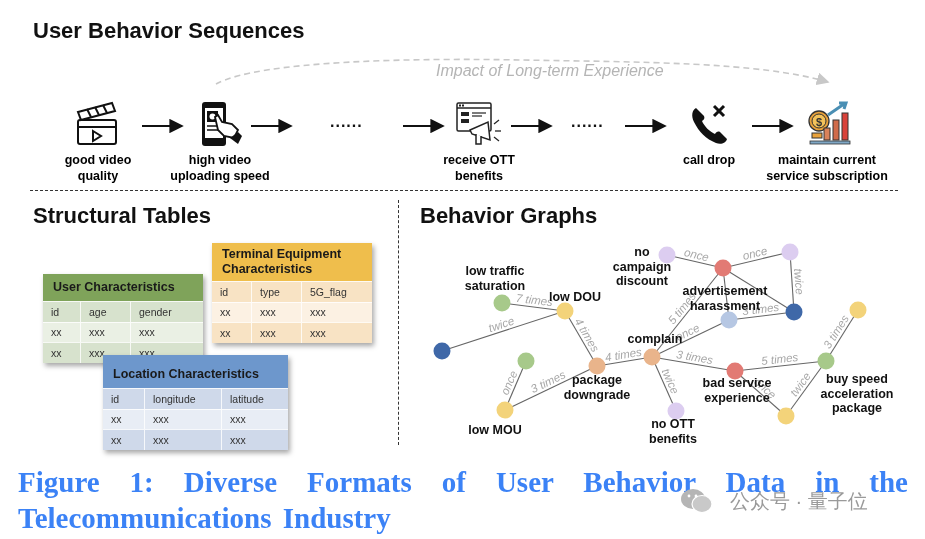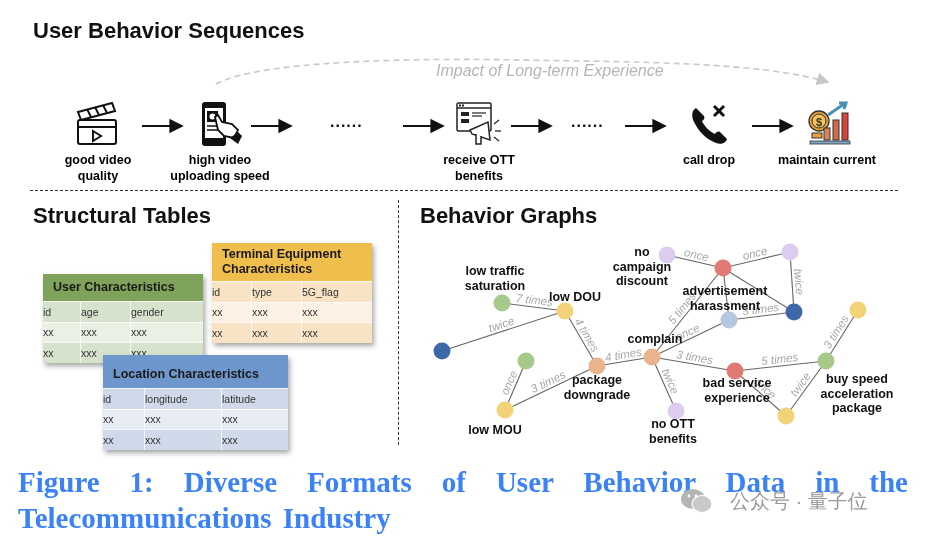--- a/index.html
+++ b/index.html
@@ -7,21 +7,21 @@
   .abs { position: absolute; }
   .section-title { font-family: "Liberation Sans", sans-serif; font-weight: bold; font-size: 22px; color: #111; }
   .step-label { font-weight: bold; font-size: 12.5px; text-align: center; line-height: 16px; color: #000000; }
   .impact { font-style: italic; font-size: 16px; color: #b5b5b5; }
   .dots { font-weight: bold; font-size: 16px; letter-spacing: 1px; }
   .hr-dash { border-top: 1.6px dashed #333; }
   .vr-dash { border-left: 1.6px dashed #333; }
   .tbl { position: absolute; box-shadow: 2px 3px 5px rgba(0,0,0,0.35); font-size: 10.5px; color: #333; }
   .tbl .hd { font-weight: bold; font-size: 12.5px; color: #1a1a1a; padding: 4px 10px; line-height: 15px; }
   .tbl .row { display: flex; height: 19.5px; align-items: center; border-top: 1px solid rgba(255,255,255,0.8); }
-  .tbl .cell { box-sizing: border-box; border-right: 1px solid rgba(255,255,255,0.8); height: 100%; display: flex; align-items: center; }
+  .tbl .cell { padding-left: 8px; box-sizing: border-box; border-right: 1px solid rgba(255,255,255,0.8); height: 100%; display: flex; align-items: center; }
   .tbl .cell:last-child { border-right: none; }
   .caption { font-family: "Liberation Serif", serif; font-weight: bold; font-size: 29px; color: #3b82f6; line-height: 36px; word-spacing: 4px; }
   .watermark { font-size: 20px; color: #9a9a9a; }
   svg text { font-family: "Liberation Sans", sans-serif; }
 </style>
 </head>
 <body>
 
 <div class="abs section-title" style="left:33px; top:18px;">User Behavior Sequences</div>
 <div class="abs section-title" style="left:33px; top:203px;">Structural Tables</div>
@@ -113,20 +113,21 @@
 </div>
 <div class="abs step-label" style="left:424px; top:152px; width:110px;">
   <div>receive OTT</div>
   <div>benefits</div>
 </div>
 <div class="abs step-label" style="left:664px; top:152px; width:90px;">
   <div>call drop</div>
 </div>
 <div class="abs step-label" style="left:755px; top:152px; width:144px;">
   <div>maintain current</div>
+  <div>service subscription</div>
 </div>
 
 <div class="abs hr-dash" style="left:30px; top:190px; width:868px;"></div>
 <div class="abs vr-dash" style="left:398px; top:200px; height:245px;"></div>
 
 <div class="tbl" style="left:212px; top:243px; width:160px; z-index:1;">
   <div class="hd" style="background:#efbe4c;">
     <div>Terminal Equipment</div>
     <div>Characteristics</div>
   </div>

